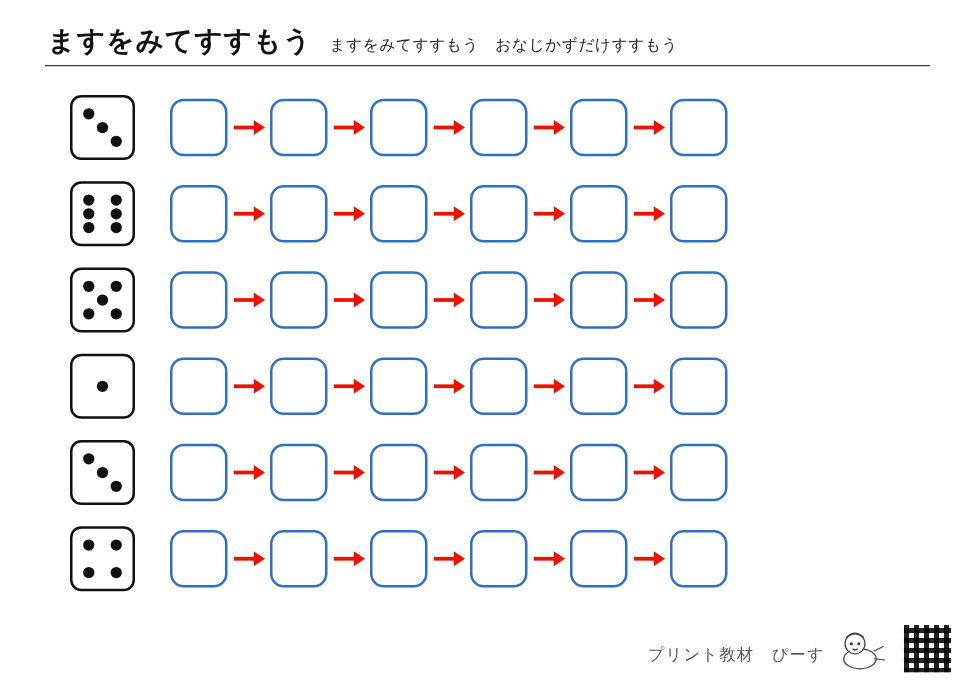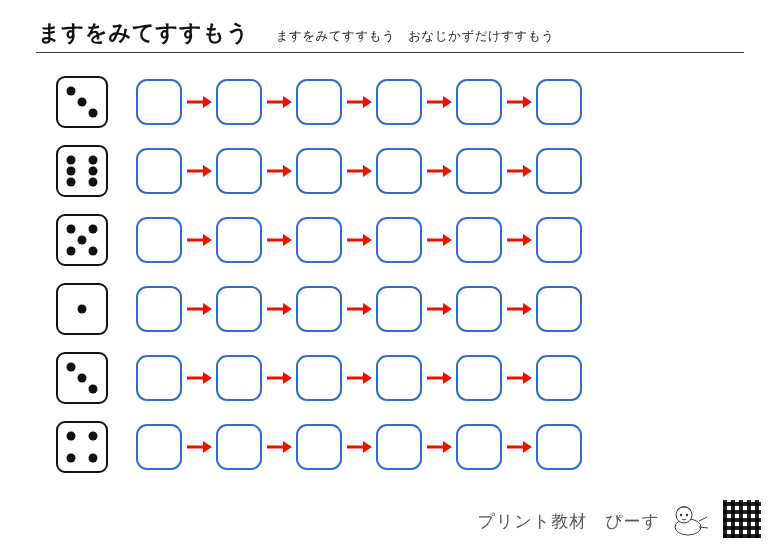--- a/index.html
+++ b/index.html
@@ -20,21 +20,21 @@
     height: 551px;
     box-sizing: border-box;
   }
   
   .header {
     position: absolute;
     left: 38px;
     top: 18px;
     display: flex;
     align-items: baseline;
-    gap: 26px;
+    gap: 14px;
   }
   .title {
     font-size: 22px;
     font-weight: bold;
     letter-spacing: 1px;
     color: #111111;
     white-space: nowrap;
   }
   .subtitle {
     font-size: 12.5px;
@@ -139,21 +139,21 @@
   
   .footer {
     position: absolute;
     right: 18px;
     bottom: 12px;
     display: flex;
     align-items: flex-end;
     gap: 8px;
   }
   .credit {
-    font-size: 17px;
+    font-size: 13px;
     color: #555555;
     letter-spacing: 1px;
     padding-bottom: 6px;
     white-space: nowrap;
   }
   .mascot {
     width: 46px;
     height: 38px;
     position: relative;
   }

